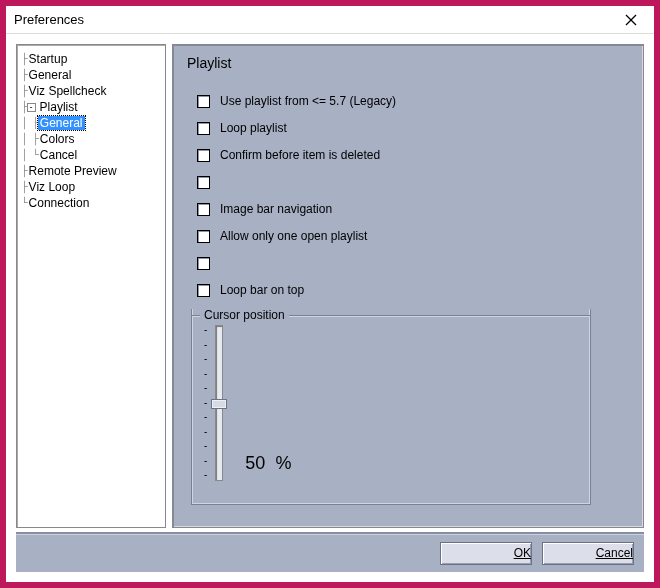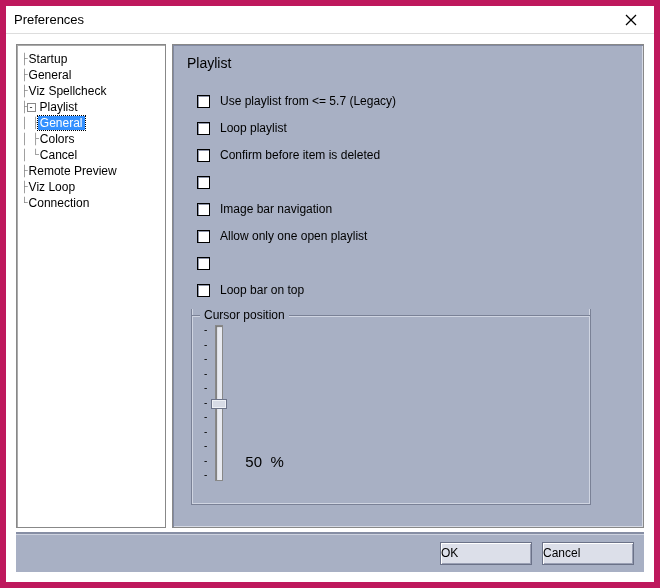--- a/index.html
+++ b/index.html
@@ -183,45 +183,46 @@
     left: 0; width: 16px; height: 10px;
     background: #d7dbe6;
     border: 1px solid #6b7288;
     box-shadow: inset 0 0 0 1px #eef0f6;
     top: 76px;
     cursor: pointer;
   }
   .vval {
     margin-left: 18px;
     margin-top: 130px;
-    font-size: 15px;
+    font-size: 18px;
   }
   
   .dlg-footer {
     height: 40px;
     background: #a8b0c4;
     border-top: 2px solid #868ea4;
     display: flex;
     align-items: center;
     justify-content: flex-end;
     padding-right: 10px;
     gap: 10px;
     margin: 0 10px 10px 10px;
     box-shadow: inset 0 1px 0 #cdd2df;
   }
   .btn {
     min-width: 92px;
     height: 23px;
     background: #dcdfe9;
     border: 1px solid #6b7288;
     box-shadow: inset 1px 1px 0 #fff, inset -1px -1px 0 #9aa0b4;
-    text-align: left;
+    text-align: right;
     font-size: 12px;
     line-height: 20px;
     cursor: pointer;
+    text-decoration: underline;
   }
 </style>
 </head>
 <body>
 
 <div class="window">
 
   <div class="titlebar">
     <span class="title">Preferences</span>
     <div class="close-btn">

